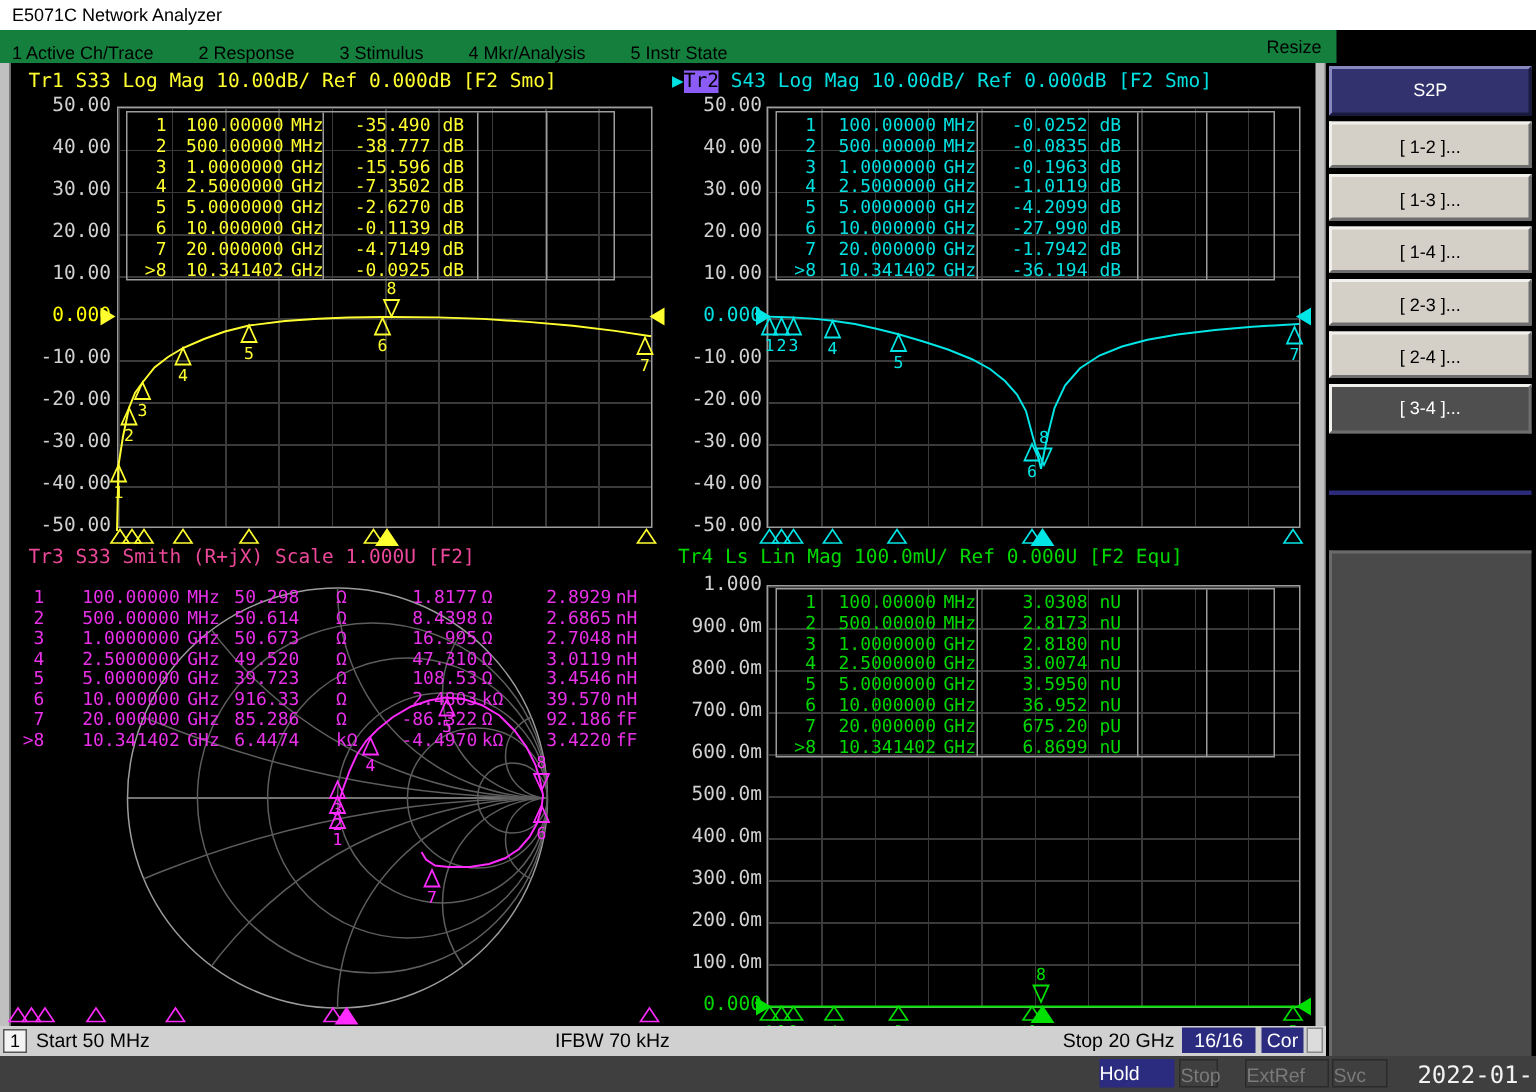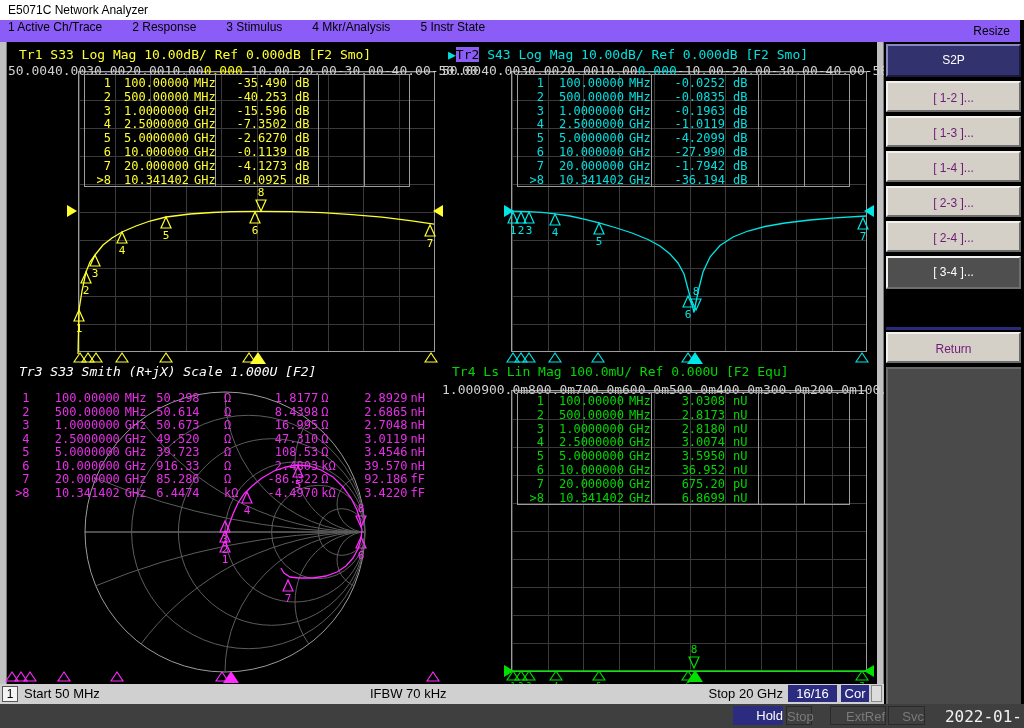--- a/index.html
+++ b/index.html
@@ -2,37 +2,37 @@
 <html><head>
 <meta charset="utf-8">
 <style>
   html,body{margin:0;padding:0;background:#000;}
   #stage{position:relative;width:1024px;height:728px;background:#000;overflow:hidden;
          font-family:"Liberation Sans",sans-serif;}
   .abs{position:absolute;}
   .mono{font-family:"DejaVu Sans Mono",monospace;}
   
   #titlebar{left:0;top:0;width:1024px;height:20px;background:#fff;color:#000;font-size:12px;line-height:20px;padding-left:8px;box-sizing:border-box;}
-  #menubar{left:0;top:20px;width:1020px;height:22px;background:#8b5cf6;color:#000;font-size:12px;display:flex;align-items:flex-start;}
+  #menubar{left:0;top:20px;width:891px;height:22px;background:#15803d;color:#000;font-size:12px;display:flex;align-items:flex-end;}
   #menubar .mi{margin-left:30px;cursor:default;}
   #menubar .mi:first-child{margin-left:8px;}
   #resize{position:absolute;right:10px;top:0;line-height:22px;}
   
   #screen{left:6px;top:42px;width:871px;height:642px;background:#000;}
   .vstrip{top:42px;width:6px;height:642px;background:#c0c0c0;border-right:1px solid #7a7a7a;}
   
   .grid{position:absolute;border:1px solid #9c9c9c;box-sizing:border-box;
     background-image:repeating-linear-gradient(to right,#3a3a3a 0 1px,transparent 1px 35.55px),
                      repeating-linear-gradient(to bottom,#3a3a3a 0 1px,transparent 1px 28px);}
   
   .ptitle{font-size:13px;white-space:pre;padding-left:11px;}
-  .t-yellow{color:#ffff30;} .t-cyan{color:#00e0e0;} .t-mag{color:#ffffff;font-style:italic;} .t-green{color:#00d800;}
+  .t-yellow{color:#ffff30;} .t-cyan{color:#00e0e0;} .t-mag{color:#ec4899;} .t-green{color:#00d800;}
   .tr2name{background:#8b5cf6;color:#000;}
   
-  .yl{display:flex;flex-direction:row;width:66px;color:#d0d0d0;font-size:13px;text-align:right;}
+  .yl{display:flex;flex-direction:column;width:66px;color:#d0d0d0;font-size:13px;text-align:right;}
   .yl div{height:28px;line-height:28px;}
   .yl1 .hl{color:#ffff00;} .yl2 .hl{color:#00e0e0;} .yl4 .hl{color:#00d800;}
   
   .mtab{border:1px solid #9c9c9c;box-sizing:border-box;font-size:12px;}
   .mtab .sep{position:absolute;top:0;bottom:0;width:1px;background:#9c9c9c;}
   .mrow{display:flex;height:13.8px;line-height:13.8px;white-space:pre;}
   .c{box-sizing:border-box;}
   .cr{text-align:right;} .cl{text-align:left;padding-left:5px;}
   .n{width:26px;} .f{width:78px;} .fu{width:26px;} .v{width:72px;} .vu{width:34px;padding-left:8px;}
   .f2{width:80px;} .fu2{width:27px;} .v2{width:74px;}
@@ -41,31 +41,31 @@
   .srow{display:flex;height:13.5px;line-height:13.5px;font-size:12px;white-space:pre;color:#e830e8;}
   .sn{width:22px;text-align:right;} .sf{width:92px;text-align:right;} .sfu{width:32px;padding-left:5px;}
   .sr{width:66px;text-align:left;} .sru{width:20px;padding-left:3px;}
   .sx{width:76px;text-align:right;} .sxu{width:20px;padding-left:3px;}
   .sl{width:68px;text-align:right;} .slu{width:28px;padding-left:3px;}
   .ovl{position:absolute;left:0;top:0;width:1024px;height:728px;pointer-events:none;}
   .sg1{fill:none;stroke:#9c9c9c;stroke-width:1;}
   .sg2 circle{fill:none;stroke:#5d5d5d;stroke-width:1;}
   
   #sidebar{left:884px;top:42px;width:140px;height:642px;background:#000;}
-  .sbtn{position:absolute;left:2px;width:135px;height:31px;background:#d4d0c8;color:#701a75;
+  .sbtn{position:absolute;left:2px;width:135px;height:31px;background:#d4d0c8;color:#000000;
         font-size:12px;text-align:center;line-height:31px;
         border-top:2px solid #f2f0ec;border-left:2px solid #f2f0ec;border-right:2px solid #6e6e6e;border-bottom:2px solid #6e6e6e;box-sizing:border-box;cursor:pointer;}
   .sbtn.hdr{background:#32326e;color:#fff;height:33px;line-height:29px;border-color:#8888c0 #1a1a40 #1a1a40 #8888c0;}
   .sbtn.act{background:#4f4f4f;color:#fff;height:33px;line-height:29px;}
   
   #chanbar{left:0;top:684px;width:884px;height:20px;background:#d0d0d0;color:#000;font-size:13px;}
   #chanbox{left:2px;top:2px;width:16px;height:16px;background:#f4f4f4;border:1px solid #555;box-sizing:border-box;text-align:center;line-height:14px;font-size:12px;}
   .navybox{background:#2b2b80;color:#fff;text-align:center;font-size:13px;}
   #instbar{left:0;top:704px;width:1024px;height:24px;background:#3f3f3f;font-size:13px;}
-  .ibox{position:absolute;top:2px;height:19px;line-height:19px;text-align:right;box-sizing:border-box;}
+  .ibox{position:absolute;top:2px;height:19px;line-height:19px;text-align:left;box-sizing:border-box;}
   .idim{color:#7a7a7a;border:1px solid #2a2a2a;background:#3f3f3f;}
   #idate{color:#f2f2f2;font-size:16px;line-height:22px;}
 </style>
 </head>
 <body>
 
 <div id="stage">
 
   <div class="abs" id="titlebar">E5071C Network Analyzer</div>
 
@@ -161,26 +161,26 @@
       <div class="hl">0.000</div>
     </div>
 
   <div class="abs mtab mono y-text" style="left:84px;top:74px;width:326px;height:113px;">
     <div class="sep" style="left:130px;"></div>
       <div class="sep" style="left:233px;"></div>
       <div class="sep" style="left:279px;"></div>
     <div style="padding-top:2px;">
 
     <div class="mrow"><span class="c cr n">1</span><span class="c cr f">100.00000</span><span class="c cl fu">MHz</span><span class="c cr v">-35.490</span><span class="c vu">dB</span></div>
-        <div class="mrow"><span class="c cr n">2</span><span class="c cr f">500.00000</span><span class="c cl fu">MHz</span><span class="c cr v">-40.253</span><span class="c vu">dB</span></div>
+        <div class="mrow"><span class="c cr n">2</span><span class="c cr f">500.00000</span><span class="c cl fu">MHz</span><span class="c cr v">-38.777</span><span class="c vu">dB</span></div>
         <div class="mrow"><span class="c cr n">3</span><span class="c cr f">1.0000000</span><span class="c cl fu">GHz</span><span class="c cr v">-15.596</span><span class="c vu">dB</span></div>
         <div class="mrow"><span class="c cr n">4</span><span class="c cr f">2.5000000</span><span class="c cl fu">GHz</span><span class="c cr v">-7.3502</span><span class="c vu">dB</span></div>
         <div class="mrow"><span class="c cr n">5</span><span class="c cr f">5.0000000</span><span class="c cl fu">GHz</span><span class="c cr v">-2.6270</span><span class="c vu">dB</span></div>
         <div class="mrow"><span class="c cr n">6</span><span class="c cr f">10.000000</span><span class="c cl fu">GHz</span><span class="c cr v">-0.1139</span><span class="c vu">dB</span></div>
-        <div class="mrow"><span class="c cr n">7</span><span class="c cr f">20.000000</span><span class="c cl fu">GHz</span><span class="c cr v">-4.1273</span><span class="c vu">dB</span></div>
+        <div class="mrow"><span class="c cr n">7</span><span class="c cr f">20.000000</span><span class="c cl fu">GHz</span><span class="c cr v">-4.7149</span><span class="c vu">dB</span></div>
         <div class="mrow"><span class="c cr n">&gt;8</span><span class="c cr f">10.341402</span><span class="c cl fu">GHz</span><span class="c cr v">-0.0925</span><span class="c vu">dB</span></div>
       </div>
   </div>
 
   <div class="abs mtab mono c-text" style="left:517px;top:74px;width:333px;height:113px;">
     <div class="sep" style="left:133px;"></div>
       <div class="sep" style="left:240px;"></div>
       <div class="sep" style="left:286px;"></div>
     <div style="padding-top:2px;">
 
@@ -331,21 +331,20 @@
     <div id="sb-list">
 
     <div class="sbtn" style="top: 39px;">[ 1-2 ]...</div>
         <div class="sbtn" style="top: 74px;">[ 1-3 ]...</div>
         <div class="sbtn" style="top: 109px;">[ 1-4 ]...</div>
         <div class="sbtn" style="top: 144px;">[ 2-3 ]...</div>
         <div class="sbtn" style="top: 179px;">[ 2-4 ]...</div>
         <div class="sbtn act" style="top: 214px;">[ 3-4 ]...</div>
       </div>
     <div class="abs" style="left:2px;top:285px;width:135px;height:3px;background:#2b2b7a;"></div>
-    <div class="sbtn" style="top:290px;">Return</div>
     <div class="abs" style="left:2px;top:325px;width:133px;height:357px;background:#4a4a4a;border-top:2px solid #6a6a6a;border-left:2px solid #6a6a6a;"></div>
   </div>
 
   <div class="abs" id="chanbar">
     <div class="abs" id="chanbox">1</div>
     <span class="abs" style="left:24px;top:2px;">Start 50 MHz</span>
     <span class="abs" style="left:370px;top:2px;">IFBW 70 kHz</span>
     <span class="abs" style="left:700px;top:2px;width:83px;text-align:right;">Stop 20 GHz</span>
     <div class="abs navybox" style="left:788px;top:1px;width:49px;height:17px;line-height:17px;">16/16</div>
     <div class="abs navybox" style="left:841px;top:1px;width:28px;height:17px;line-height:17px;">Cor</div>

